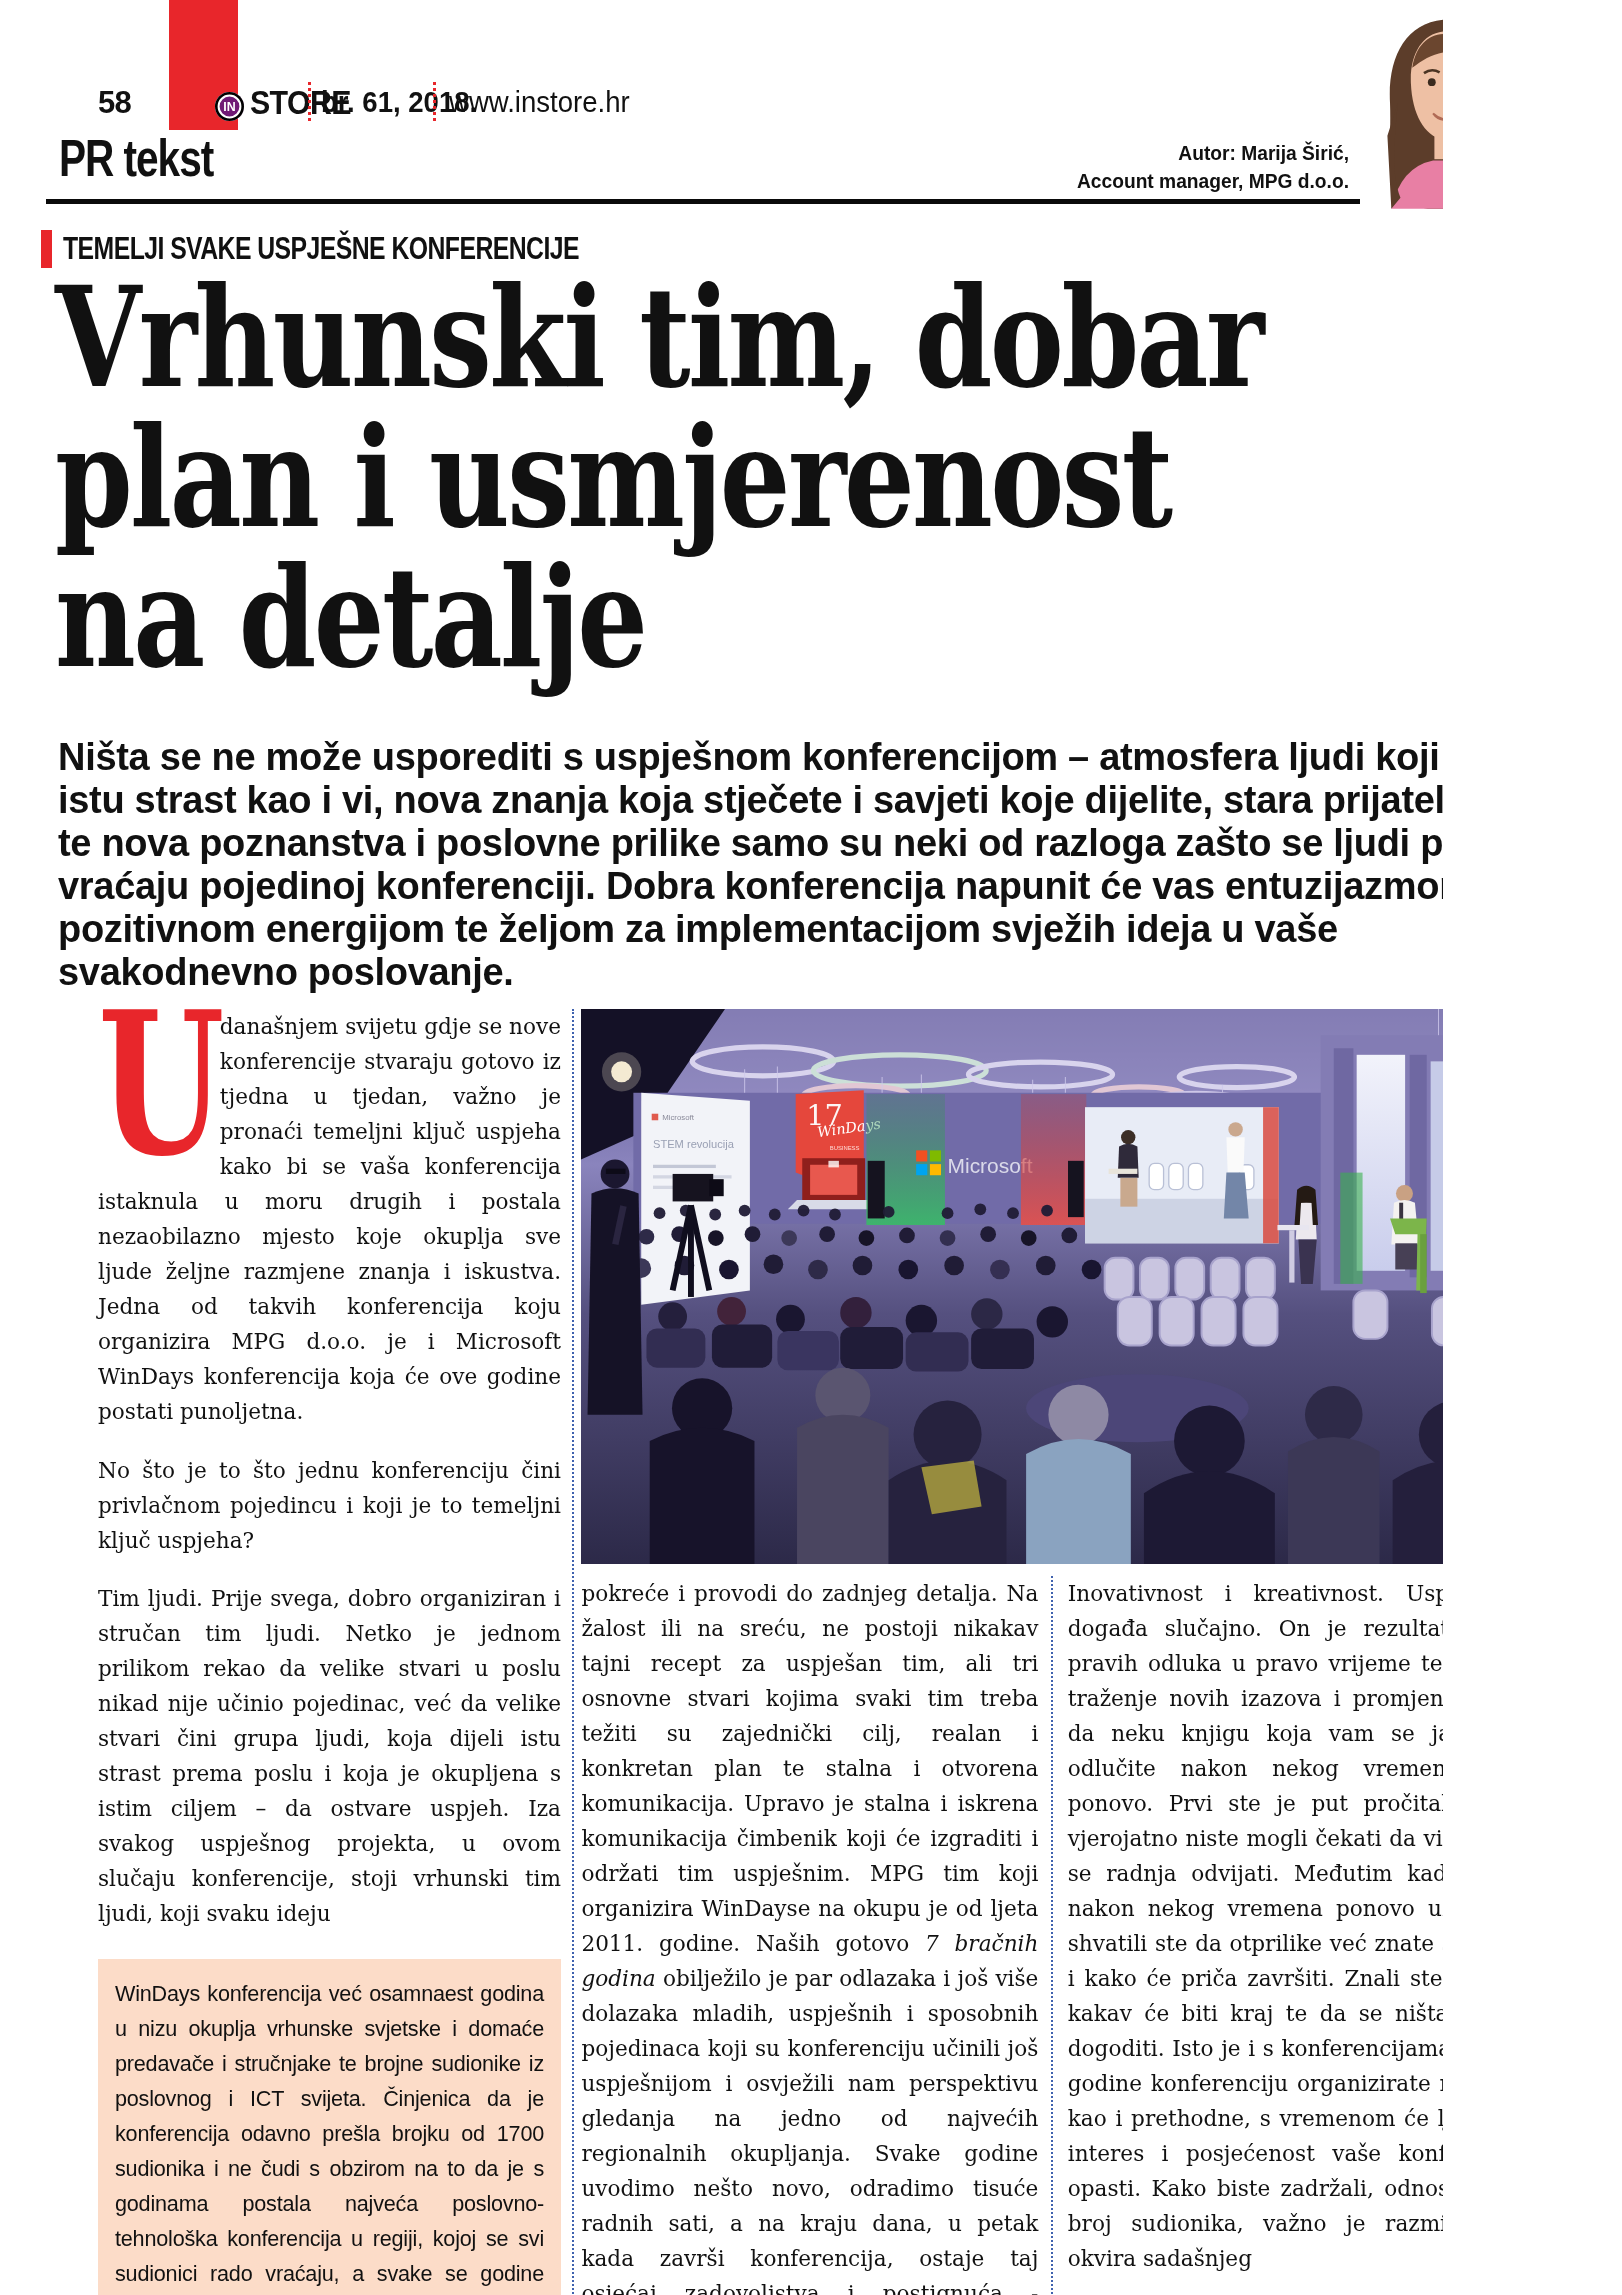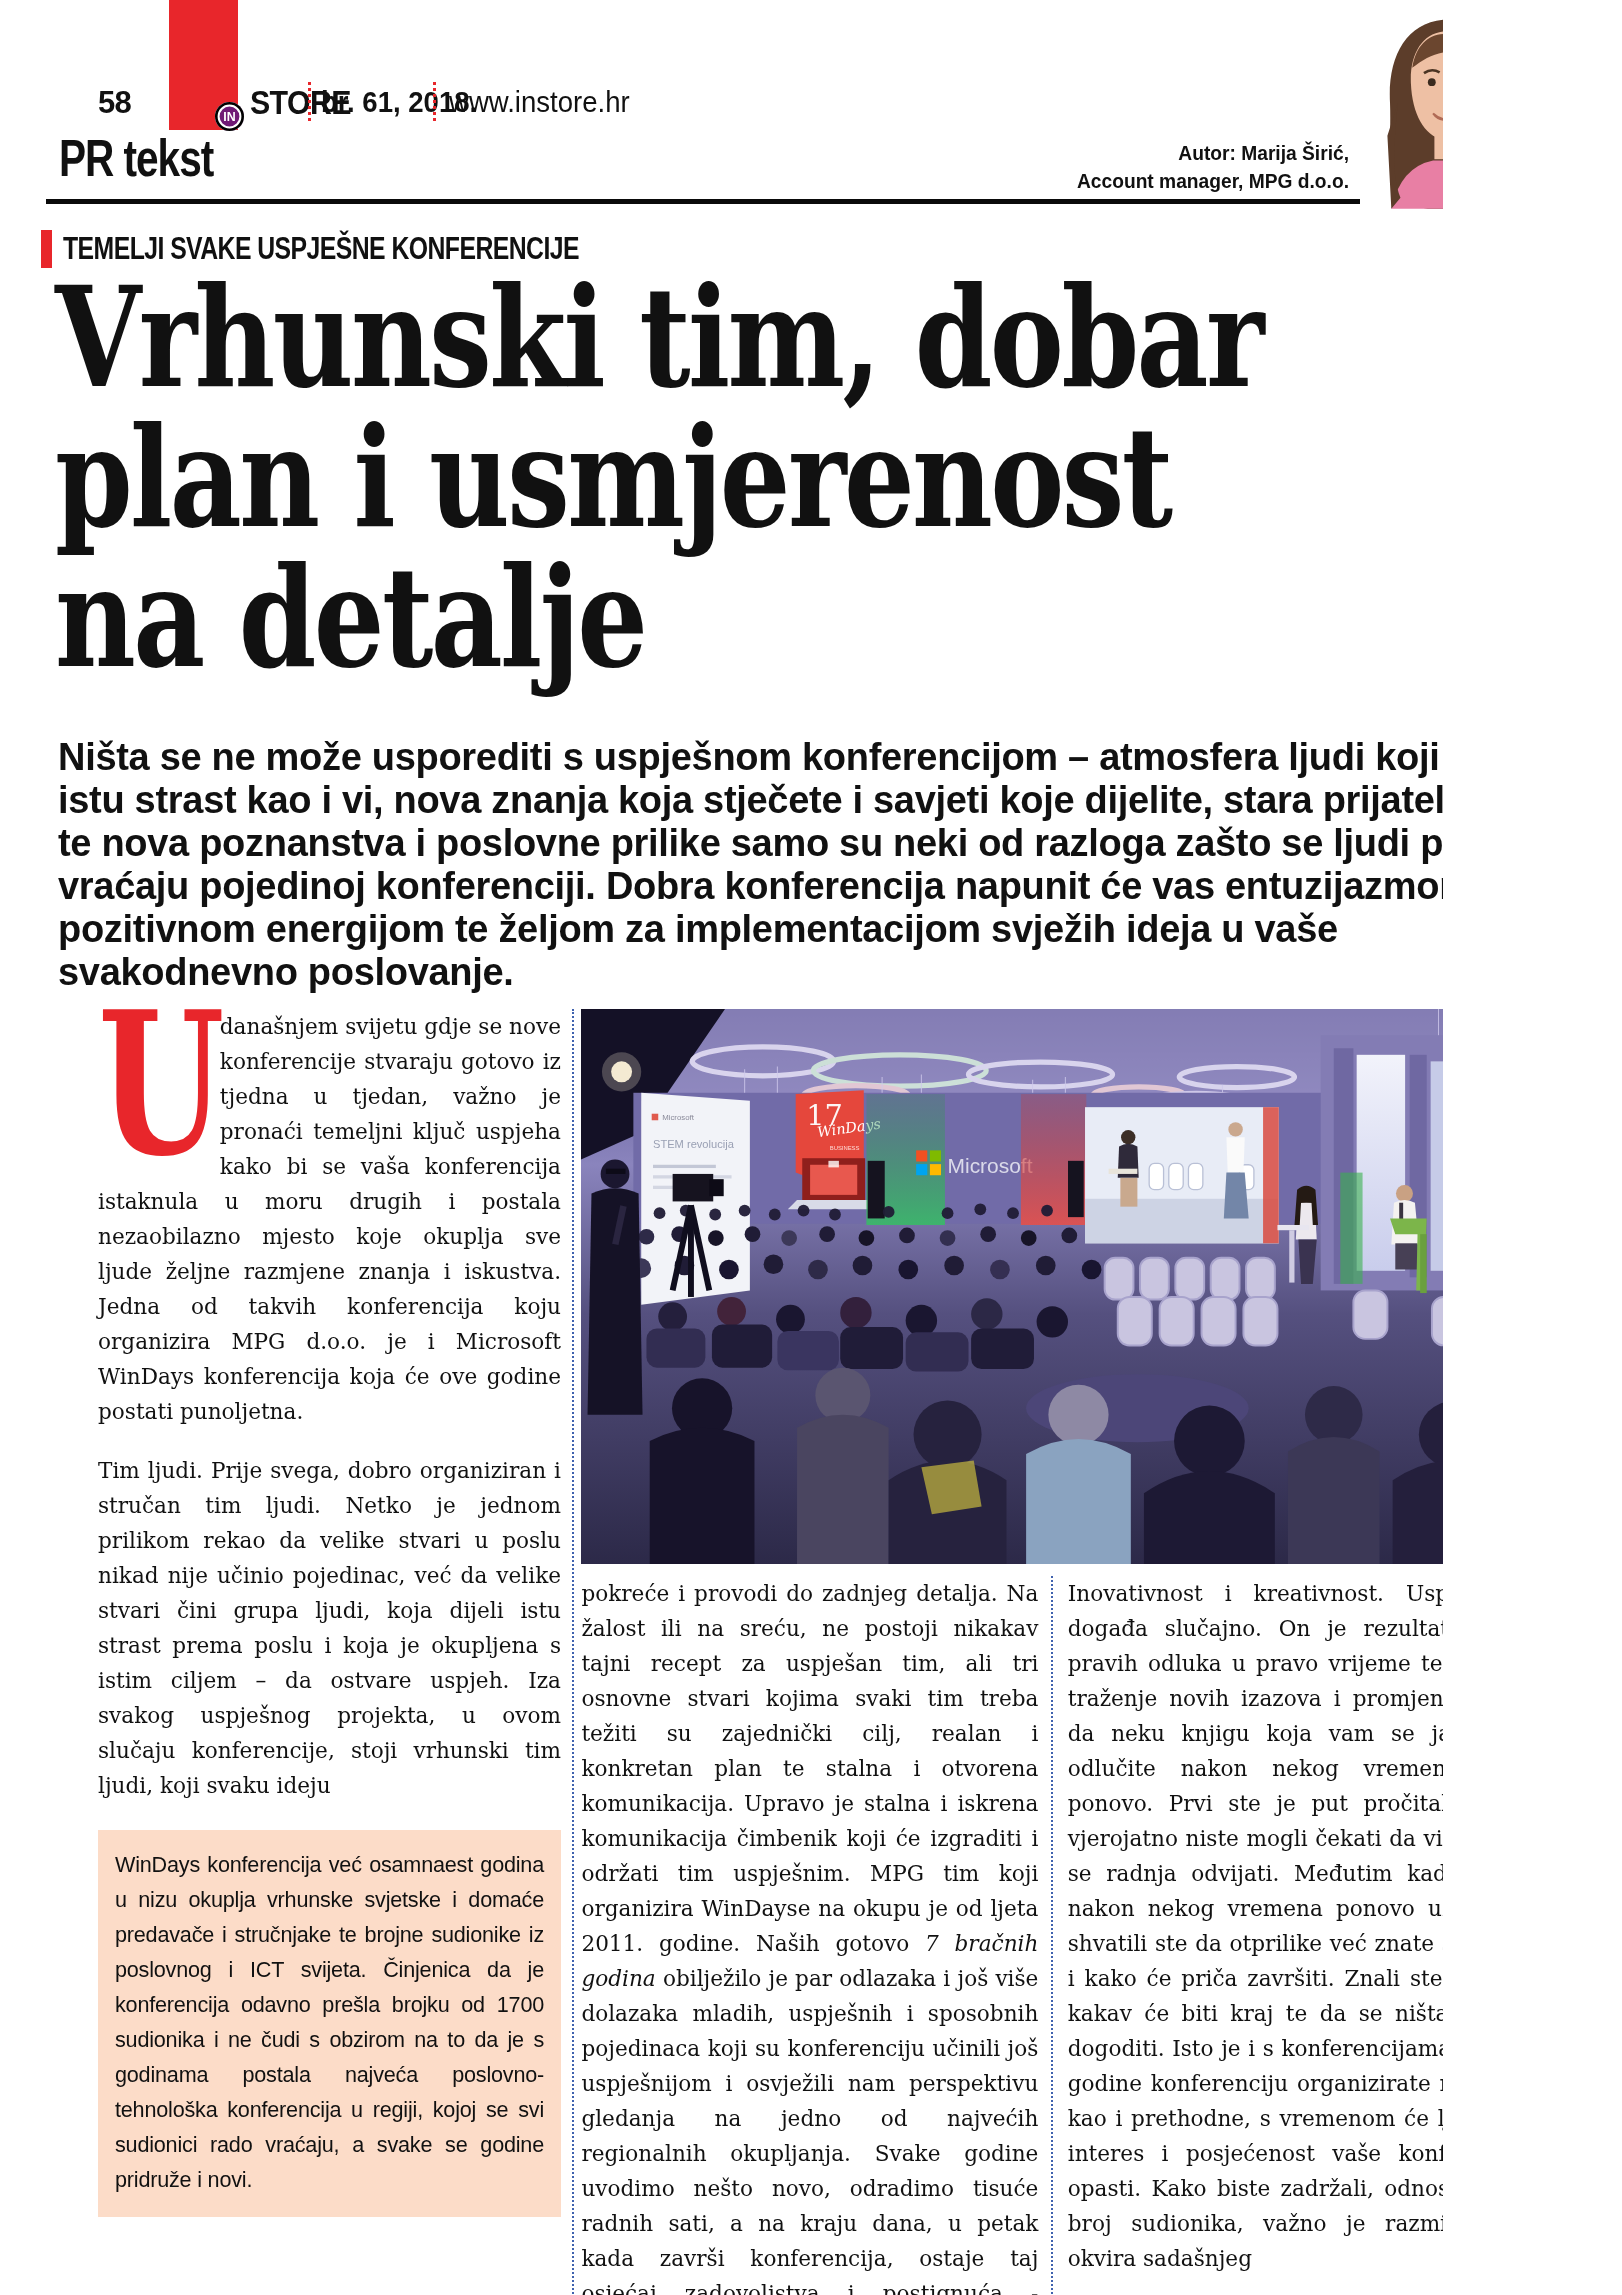--- a/index.html
+++ b/index.html
@@ -2,21 +2,21 @@
 <html lang="hr" style="font-size:10.5px"><head>
 <meta charset="utf-8">
 <style>
   html,body{margin:0;padding:0;background:#ffffff;}
   .page{position:relative;width:1443px;height:2295px;background:#fff;overflow:hidden;
         font-family:"DejaVu Serif",serif;color:#111;}
   
   .page-num{position:absolute;left:98px;top:85px;font-family:"Liberation Sans",sans-serif;
             font-weight:bold;font-size:31px;letter-spacing:-0.7px;}
   .red-block{position:absolute;left:169px;top:0;width:69px;height:130px;background:#e8262b;}
-  .in-badge{position:absolute;left:215px;top:102px;width:29px;height:29px;border-radius:50%;
+  .in-badge{position:absolute;left:215px;top:92px;width:29px;height:29px;border-radius:50%;
             background:#701a75;color:#fff;display:flex;align-items:center;justify-content:center;
             font-family:"Liberation Sans",sans-serif;font-weight:bold;font-size:12.4px;
             box-shadow:inset 0 0 0 2.6px #000, inset 0 0 0 4.6px #fff;}
   .logo-store{position:absolute;left:250px;top:84px;font-family:"Liberation Sans",sans-serif;
               font-weight:bold;font-size:33px;letter-spacing:-0.7px;transform:scaleX(.92);transform-origin:0 0;}
   .mh-sep{position:absolute;top:82px;height:39px;border-left:3.3px dotted #e8262b;}
   .issue{position:absolute;left:321px;top:86px;font-family:"Liberation Sans",sans-serif;
          font-weight:bold;font-size:29px;transform:scaleX(.95);transform-origin:0 0;}
   .website{position:absolute;left:449px;top:86px;font-family:"Liberation Sans",sans-serif;
            font-size:29px;transform:scaleX(.95);transform-origin:0 0;}
@@ -106,20 +106,21 @@
     <div>plan i usmjerenost</div>
     <div>na detalje</div>
   </h1>
 
   <p class="lead">Ništa se ne može usporediti s uspješnom konferencijom – atmosfera ljudi koji dijele istu strast kao i vi, nova znanja koja stječete i savjeti koje dijelite, stara prijateljstva te nova poznanstva i poslovne prilike samo su neki od razloga zašto se ljudi ponovo vraćaju pojedinoj konferenciji. Dobra konferencija napunit će vas entuzijazmom i pozitivnom energijom te željom za implementacijom svježih ideja u vaše svakodnevno poslovanje.</p>
 
   <div class="body">
 
     <div class="col-left">
       <p><span class="dropcap">U</span><span>današnjem svijetu gdje se nove konferencije stvaraju gotovo iz tjedna u tjedan, važno je pronaći temeljni ključ uspjeha kako bi se vaša konferencija istaknula u moru drugih i postala nezaobilazno mjesto koje okuplja sve ljude željne razmjene znanja i iskustva. Jedna od takvih konferencija koju organizira MPG d.o.o. je i Microsoft WinDays konferencija koja će ove godine postati punoljetna.</span></p>
+      <p>No što je to što jednu konferenciju čini privlačnom pojedincu i koji je to temeljni ključ uspjeha?</p>
       <p><b class="lead-in">Tim ljudi.</b> <span>Prije svega, dobro organiziran i stručan tim ljudi. Netko je jednom prilikom rekao da velike stvari u poslu nikad nije učinio pojedinac, već da velike stvari čini grupa ljudi, koja dijeli istu strast prema poslu i koja je okupljena s istim ciljem – da ostvare uspjeh. Iza svakog uspješnog projekta, u ovom slučaju konferencije, stoji vrhunski tim ljudi, koji svaku ideju</span></p>
       <div class="peach-box">WinDays konferencija već osamnaest godina u nizu okuplja vrhunske svjetske i domaće predavače i stručnjake te brojne sudionike iz poslovnog i ICT svijeta. Činjenica da je konferencija odavno prešla brojku od 1700 sudionika i ne čudi s obzirom na to da je s godinama postala najveća poslovno-tehnološka konferencija u regiji, kojoj se svi sudionici rado vraćaju, a svake se godine pridruže i novi.</div>
     </div>
 
     <div class="right-wrap">
 
       <svg class="conf-photo" viewBox="0 0 1521 848" preserveAspectRatio="none" xmlns="http://www.w3.org/2000/svg" style="font-size:33px">
         <defs>
           <linearGradient id="bg" x1="0" y1="0" x2="0" y2="1">
             <stop offset="0" stop-color="#5a5490"></stop>

